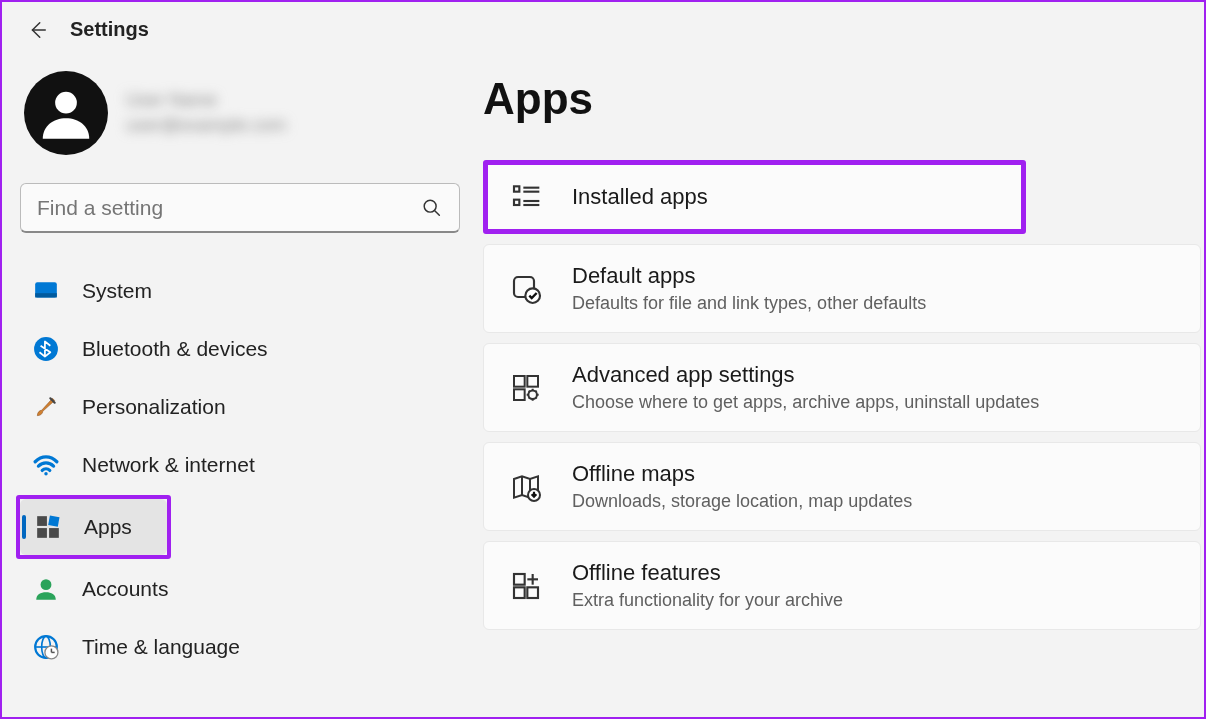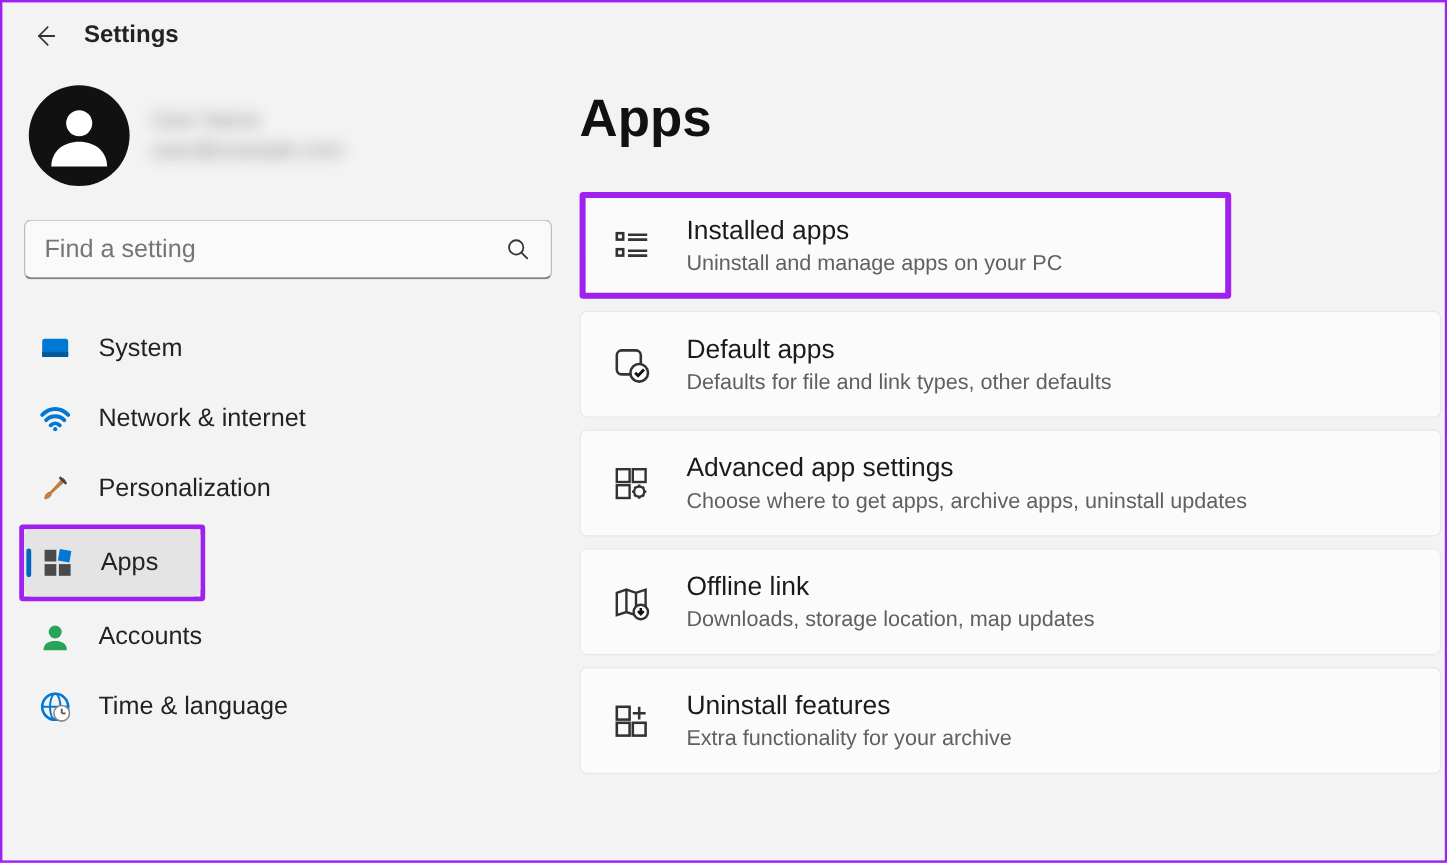--- a/index.html
+++ b/index.html
@@ -170,36 +170,45 @@
           <svg viewBox="0 0 24 24" width="26" height="26">
               <rect x="2" y="4" width="20" height="14" rx="2" fill="#0078d4"></rect>
               <rect x="2" y="14" width="20" height="4" rx="0" fill="#005a9e"></rect>
             </svg>
         </span>
         <span>System</span>
       </div>
       <div class="nav-item">
         <span class="nav-icon">
           <svg viewBox="0 0 24 24" width="26" height="26">
+              <circle cx="12" cy="12" r="11" fill="#0078d4"></circle>
+              <path d="M11 5v14l5-4-9-6m9-0l-5-4v14l-5-4" stroke="#fff" stroke-width="1.6" fill="none" stroke-linejoin="round"></path>
+            </svg>
+        </span>
+        <span>Bluetooth &amp; devices</span>
+      </div>
+      <div class="nav-item">
+        <span class="nav-icon">
+          <svg viewBox="0 0 24 24" width="26" height="26">
+              <path d="M4 20c0-3 2-5 4-5l10-11 2 2-11 10c0 2-2 4-5 4z" fill="#d08030" stroke="#8a5020" stroke-width="0.5"></path>
+              <path d="M16 4l4 4" stroke="#444" stroke-width="2" stroke-linecap="round"></path>
+            </svg>
+        </span>
+        <span>Personalization</span>
+      </div>
+      <div class="nav-item">
+        <span class="nav-icon">
+          <svg viewBox="0 0 24 24" width="26" height="26">
               <path d="M2 9c6-6 14-6 20 0" stroke="#0078d4" stroke-width="3" fill="none" stroke-linecap="round"></path>
               <path d="M5 13c4-4 10-4 14 0" stroke="#0078d4" stroke-width="3" fill="none" stroke-linecap="round"></path>
               <path d="M8.5 17c2-2 5-2 7 0" stroke="#0078d4" stroke-width="3" fill="none" stroke-linecap="round"></path>
               <circle cx="12" cy="20" r="1.6" fill="#0078d4"></circle>
             </svg>
         </span>
         <span>Network &amp; internet</span>
-      </div>
-      <div class="nav-item">
-        <span class="nav-icon">
-          <svg viewBox="0 0 24 24" width="26" height="26">
-              <path d="M4 20c0-3 2-5 4-5l10-11 2 2-11 10c0 2-2 4-5 4z" fill="#d08030" stroke="#8a5020" stroke-width="0.5"></path>
-              <path d="M16 4l4 4" stroke="#444" stroke-width="2" stroke-linecap="round"></path>
-            </svg>
-        </span>
-        <span>Personalization</span>
       </div>
       <div class="nav-highlight-wrap highlight-box">
         <div class="nav-item active">
           <span class="nav-icon">
             <svg viewBox="0 0 24 24" width="26" height="26">
                 <rect x="2" y="2" width="9" height="9" fill="#4a4a4a"></rect>
                 <rect x="13" y="2" width="9" height="9" fill="#0078d4" transform="rotate(10 17 6)"></rect>
                 <rect x="2" y="13" width="9" height="9" fill="#4a4a4a"></rect>
                 <rect x="13" y="13" width="9" height="9" fill="#4a4a4a"></rect>
               </svg>
@@ -242,21 +251,20 @@
                 <rect x="3" y="4" width="4" height="4"></rect>
                 <rect x="3" y="14" width="4" height="4"></rect>
                 <line x1="10" y1="5" x2="22" y2="5"></line>
                 <line x1="10" y1="8" x2="22" y2="8"></line>
                 <line x1="10" y1="15" x2="22" y2="15"></line>
                 <line x1="10" y1="18" x2="22" y2="18"></line>
               </svg>
           </span>
           <span class="card-text">
             <span class="card-title">Installed apps</span>
-            <span class="card-sub">Uninstall and manage apps on your PC</span>
           </span>
         </div>
       </div>
 
       <div class="card">
         <span class="card-icon">
           <svg viewBox="0 0 24 24" width="32" height="32" stroke="#333" stroke-width="1.6" fill="none">
               <rect x="3" y="3" width="15" height="15" rx="3"></rect>
               <circle cx="17" cy="17" r="5.5" fill="#fff"></circle>
               <path d="M14.5 17l1.8 1.8L20 15" stroke="#111" stroke-width="1.8"></path>
@@ -287,35 +295,35 @@
       <div class="card">
         <span class="card-icon">
           <svg viewBox="0 0 24 24" width="32" height="32" stroke="#333" stroke-width="1.5" fill="none">
               <path d="M3 6l6-2 6 2 6-2v14l-6 2-6-2-6 2z"></path>
               <path d="M9 4v14M15 6v14"></path>
               <circle cx="18" cy="18" r="4.5" fill="#fff"></circle>
               <path d="M18 15.5v3M16.2 17.5l1.8 1.8 1.8-1.8" stroke="#111" stroke-width="1.6"></path>
             </svg>
         </span>
         <span class="card-text">
-          <span class="card-title">Offline link</span>
+          <span class="card-title">Offline maps</span>
           <span class="card-sub">Downloads, storage location, map updates</span>
         </span>
       </div>
 
       <div class="card">
         <span class="card-icon">
           <svg viewBox="0 0 24 24" width="32" height="32" stroke="#333" stroke-width="1.6" fill="none">
               <rect x="3" y="3" width="8" height="8"></rect>
               <rect x="3" y="13" width="8" height="8"></rect>
               <rect x="13" y="13" width="8" height="8"></rect>
               <line x1="17" y1="3" x2="17" y2="11"></line>
               <line x1="13" y1="7" x2="21" y2="7"></line>
             </svg>
         </span>
         <span class="card-text">
-          <span class="card-title">Uninstall features</span>
+          <span class="card-title">Offline features</span>
           <span class="card-sub">Extra functionality for your archive</span>
         </span>
       </div>
     </div>
   </main>
 </div>
 
 </body></html>

